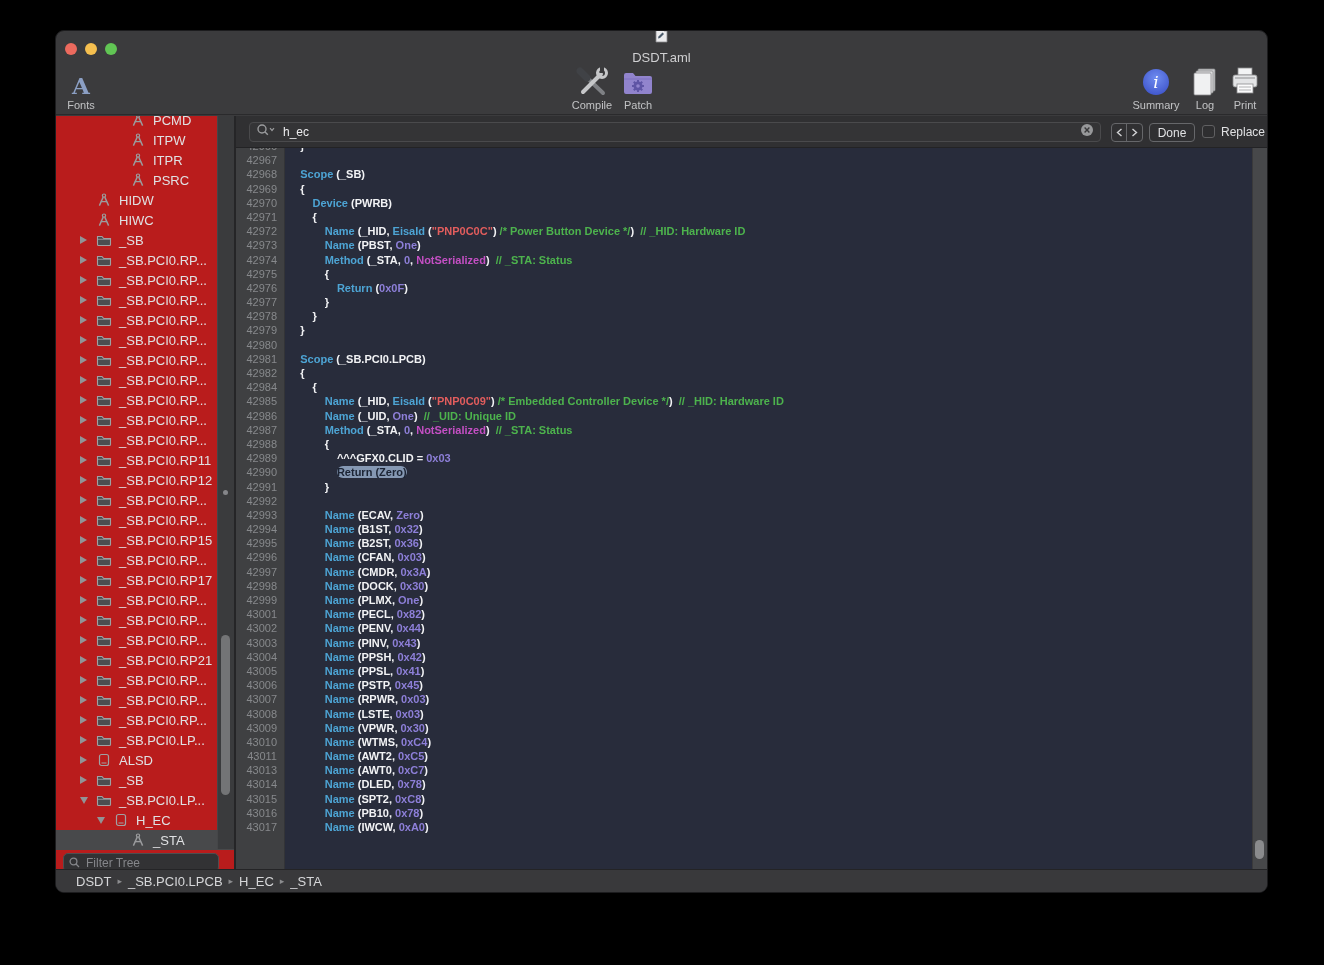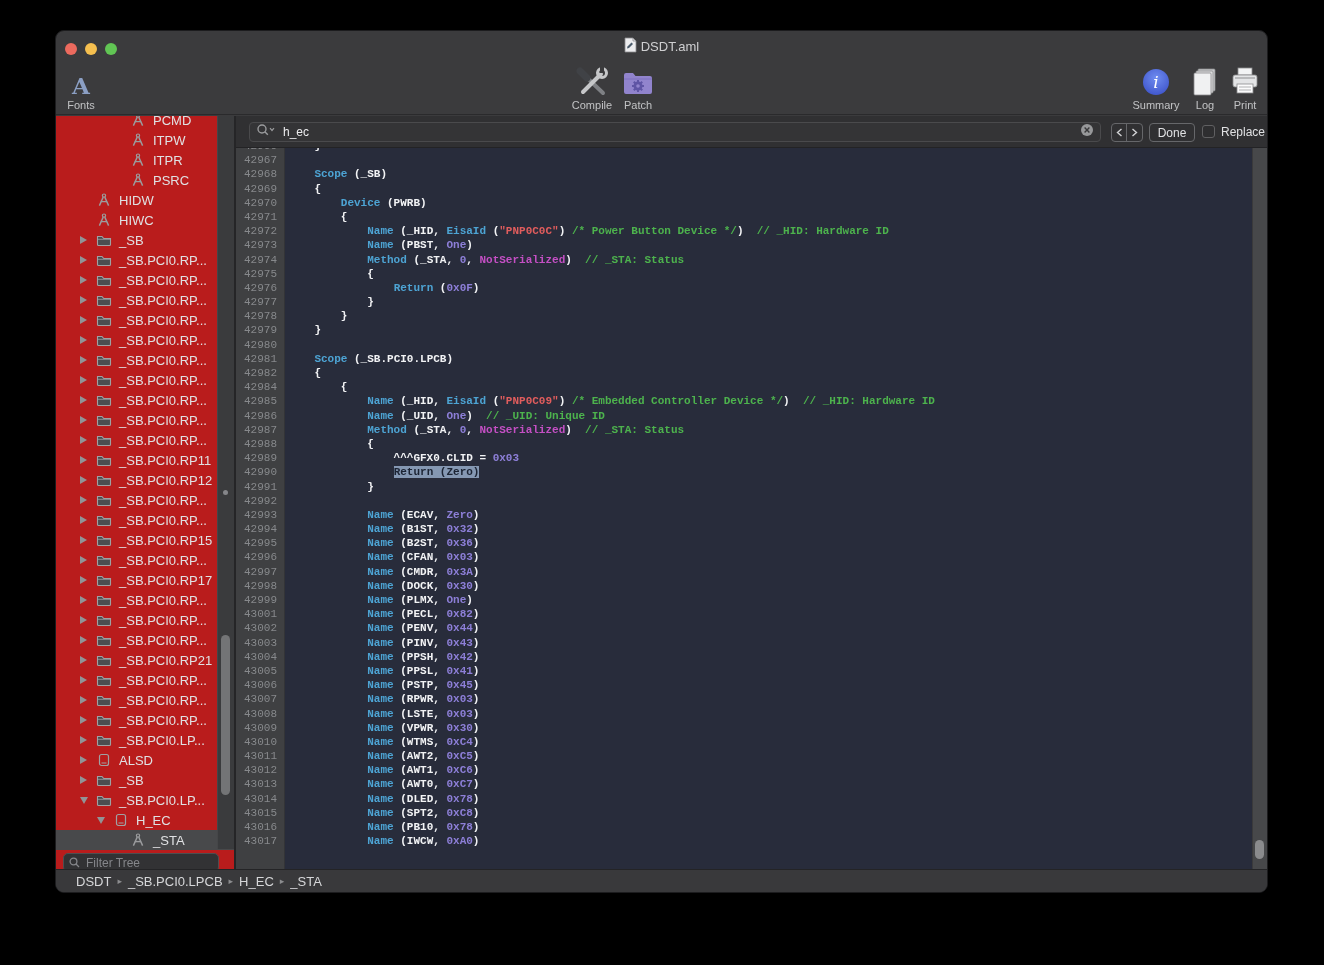--- a/index.html
+++ b/index.html
@@ -5,21 +5,21 @@
   html,body{margin:0;padding:0;width:1324px;height:965px;background:#000;overflow:hidden;
     font-family:"Liberation Sans",sans-serif;-webkit-font-smoothing:antialiased;}
   *{box-sizing:border-box;}
   .window{position:absolute;left:55px;top:30px;width:1213px;height:863px;background:#3b3b3d;
     border-radius:9px;overflow:hidden;border:1px solid #1c1c1e;}
   
   .titlebar{position:absolute;left:0;top:0;right:0;height:30px;display:flex;align-items:center;justify-content:center;}
   .lights{position:absolute;left:9px;top:12px;display:flex;gap:8px;}
   .light{width:12px;height:12px;border-radius:50%;}
   .light.red{background:#ec6a5e;}.light.yellow{background:#f5bf4f;}.light.green{background:#61c554;}
-  .title-wrap{display:flex;align-items:center;gap:4px;color:#cfcfd1;font-size:13px;}
+  .title-wrap{display:flex;align-items:center;gap:4px;color:#cfcfd1;font-size:13px;flex-direction:column;}
   
   .toolbar{position:absolute;left:0;top:30px;right:0;height:54px;border-bottom:1px solid #2a2a2c;}
   .tb-item{position:absolute;top:2px;width:64px;display:flex;flex-direction:column;align-items:center;}
   .tb-icon{height:34px;display:flex;align-items:flex-end;justify-content:center;}
   .tb-label{font-size:11px;color:#c2c3c5;margin-top:2px;}
   .tb-fonts{left:-7px;}.tb-compile{left:504px;}.tb-patch{left:550px;}
   .tb-summary{left:1068px;}.tb-log{left:1117px;}.tb-print{left:1157px;}
   .fonts-a{font-family:"DejaVu Serif",serif;font-weight:bold;font-size:23px;color:#8b9fc4;line-height:1;}
   
   .content{position:absolute;left:0;top:85px;right:0;bottom:23px;}
@@ -52,25 +52,25 @@
   .seg button{width:15px;background:transparent;border:none;color:#d0d1d3;padding:0;display:flex;align-items:center;justify-content:center;}
   .seg button:first-child{border-right:1px solid #66676a;}
   .btn-done{position:absolute;left:913px;top:7px;width:46px;height:19px;border:1px solid #66676a;border-radius:4px;
     background:transparent;color:#e0e1e3;font-size:12px;font-family:"Liberation Sans",sans-serif;padding:0;}
   .chk{position:absolute;left:966px;top:9px;width:13px;height:13px;border-radius:3px;background:#2e2e30;border:1px solid #606062;}
   .chk-label{position:absolute;left:985px;top:9px;font-size:12px;color:#e0e1e3;}
   
   .code-area{position:absolute;left:0;top:32px;right:0;bottom:0;background:#282c3b;overflow:hidden;}
   .gutter-bg{position:absolute;left:0;top:0;width:49px;bottom:0;background:#3f4042;border-right:1px solid #333437;}
   .code-scroll{position:absolute;left:0;top:0;right:15px;margin-top:-9px;}
-  .crow{display:flex;height:14.2px;line-height:14.2px;font-family:Liberation Mono, monospace;font-size:11px;white-space:pre;}
+  .crow{display:flex;height:14.2px;line-height:14.2px;font-family:Liberation Sans, sans-serif;font-size:11px;white-space:pre;}
   .ln{width:45px;padding-right:4px;text-align:right;color:#87898c;flex:none;}
   .lt{padding-left:7px;font-weight:bold;color:#f2f3f5;text-align:center;}
   .tk{color:#4da4d4;} .ts{color:#e25d5d;} .tc{color:#4db34d;} .tn{color:#8d7fd8;} .tm{color:#c44fc4;}
-  .th{background:#8598b3;color:#1c2434;border-radius:0;}
+  .th{background:#8598b3;color:#1c2434;border-radius:6px;}
   .ed-track{position:absolute;right:0;top:0;width:15px;bottom:0;background:#47484a;border-left:1px solid #3a3a3b;}
   .ed-thumb{position:absolute;right:3px;top:692px;width:9px;height:19px;border-radius:4.5px;background:#8a8b8d;}
   
   .statusbar{position:absolute;left:0;bottom:0;right:0;height:23px;background:#39393b;border-top:1px solid #242426;
     display:flex;align-items:center;padding-left:20px;font-size:13px;color:#d6d7d9;}
   .sb-sep{color:#8c8d8f;font-size:9px;margin:0 6px;}
 </style>
 </head>
 <body>
 
@@ -712,21 +712,20 @@
             <div class="crow"><span class="ln">43002</span><span class="lt"><span>            </span><span class="tk">Name</span><span> (PENV, </span><span class="tn">0x44</span><span>)</span></span></div>
             <div class="crow"><span class="ln">43003</span><span class="lt"><span>            </span><span class="tk">Name</span><span> (PINV, </span><span class="tn">0x43</span><span>)</span></span></div>
             <div class="crow"><span class="ln">43004</span><span class="lt"><span>            </span><span class="tk">Name</span><span> (PPSH, </span><span class="tn">0x42</span><span>)</span></span></div>
             <div class="crow"><span class="ln">43005</span><span class="lt"><span>            </span><span class="tk">Name</span><span> (PPSL, </span><span class="tn">0x41</span><span>)</span></span></div>
             <div class="crow"><span class="ln">43006</span><span class="lt"><span>            </span><span class="tk">Name</span><span> (PSTP, </span><span class="tn">0x45</span><span>)</span></span></div>
             <div class="crow"><span class="ln">43007</span><span class="lt"><span>            </span><span class="tk">Name</span><span> (RPWR, </span><span class="tn">0x03</span><span>)</span></span></div>
             <div class="crow"><span class="ln">43008</span><span class="lt"><span>            </span><span class="tk">Name</span><span> (LSTE, </span><span class="tn">0x03</span><span>)</span></span></div>
             <div class="crow"><span class="ln">43009</span><span class="lt"><span>            </span><span class="tk">Name</span><span> (VPWR, </span><span class="tn">0x30</span><span>)</span></span></div>
             <div class="crow"><span class="ln">43010</span><span class="lt"><span>            </span><span class="tk">Name</span><span> (WTMS, </span><span class="tn">0xC4</span><span>)</span></span></div>
             <div class="crow"><span class="ln">43011</span><span class="lt"><span>            </span><span class="tk">Name</span><span> (AWT2, </span><span class="tn">0xC5</span><span>)</span></span></div>
-            <div class="crow"><span class="ln">43012</span><span class="lt"><span>            </span><span class="tk">Name</span><span> (AWT1, </span><span class="tn">0xC6</span><span>)</span></span></div>
             <div class="crow"><span class="ln">43013</span><span class="lt"><span>            </span><span class="tk">Name</span><span> (AWT0, </span><span class="tn">0xC7</span><span>)</span></span></div>
             <div class="crow"><span class="ln">43014</span><span class="lt"><span>            </span><span class="tk">Name</span><span> (DLED, </span><span class="tn">0x78</span><span>)</span></span></div>
             <div class="crow"><span class="ln">43015</span><span class="lt"><span>            </span><span class="tk">Name</span><span> (SPT2, </span><span class="tn">0xC8</span><span>)</span></span></div>
             <div class="crow"><span class="ln">43016</span><span class="lt"><span>            </span><span class="tk">Name</span><span> (PB10, </span><span class="tn">0x78</span><span>)</span></span></div>
             <div class="crow"><span class="ln">43017</span><span class="lt"><span>            </span><span class="tk">Name</span><span> (IWCW, </span><span class="tn">0xA0</span><span>)</span></span></div>
           </div>
         <div class="ed-track"></div>
         <div class="ed-thumb"></div>
       </div>
     </div>

